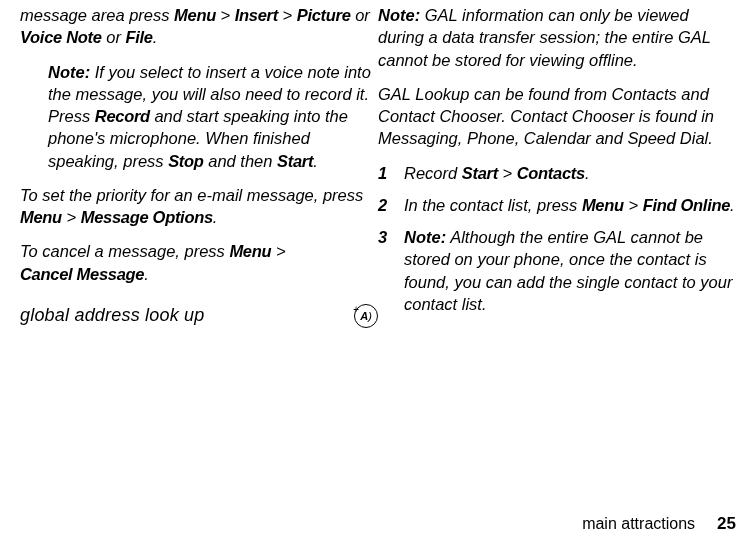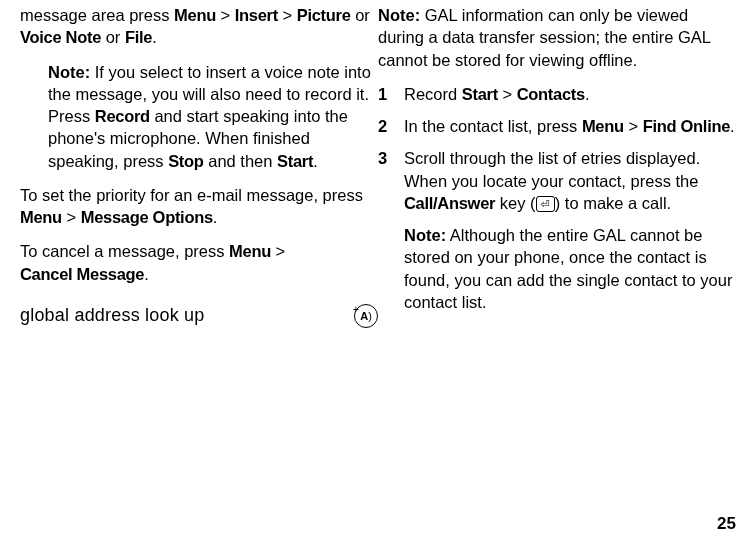--- a/index.html
+++ b/index.html
@@ -12,20 +12,21 @@
     color: #000;
     background: #fff;
     padding: 4px 20px 10px 20px;
     display: flex;
     flex-direction: column;
     overflow: hidden;
   }
   .cols {
     display: flex;
     flex: 1;
+    font-style: italic;
   }
   .col { flex: 1; }
   .col p { margin-bottom: 12px; }
   .note-indent { margin-left: 28px; }
   .bold { font-weight: bold; }
   .condensed { font-stretch: condensed; letter-spacing: -0.3px; }
   h2.section {
     font-size: 18px;
     font-weight: normal;
     letter-spacing: 0.2px;
@@ -79,45 +80,44 @@
           <span class="a">A</span>
           <span class="paren">)</span>
         </span>
     </div>
   </div>
 
   <div class="col">
     <p>
       <span class="bold">Note:</span><span> GAL information can only be viewed during a data transfer session; the entire GAL cannot be stored for viewing offline.</span>
     </p>
+    <p>GAL Lookup can be found from Contacts and Contact Chooser. Contact Chooser is found in Messaging, Phone, Calendar and Speed Dial.</p>
 
     <div class="step">
       <div class="step-num">1</div>
       <div class="step-body">
         <span>Record </span><span class="bold condensed">Start</span><span> &gt; </span><span class="bold condensed">Contacts</span><span>.</span>
       </div>
     </div>
 
     <div class="step">
       <div class="step-num">2</div>
       <div class="step-body">
         <span>In the contact list, press </span><span class="bold condensed">Menu</span><span> &gt; </span><span class="bold condensed">Find Online</span><span>.</span>
       </div>
     </div>
 
     <div class="step">
       <div class="step-num">3</div>
       <div class="step-body">
         <p>
-          <span>Scroll through the list of etries displayed. When you locate your contact, press the </span><span class="bold condensed">Call/Answer</span><span> key (</span><span class="keyglyph">⏎</span><span>) to make a call.</span>
-        </p>
-        <p>
           <span class="bold">Note:</span><span> Although the entire GAL cannot be stored on your phone, once the contact is found, you can add the single contact to your contact list.</span>
         </p>
       </div>
     </div>
 
   </div>
 </div>
 
 <div class="footer">
+  <span class="footer-sec">main attractions</span>
   <span class="footer-page">25</span>
 </div>
 
 </body></html>

